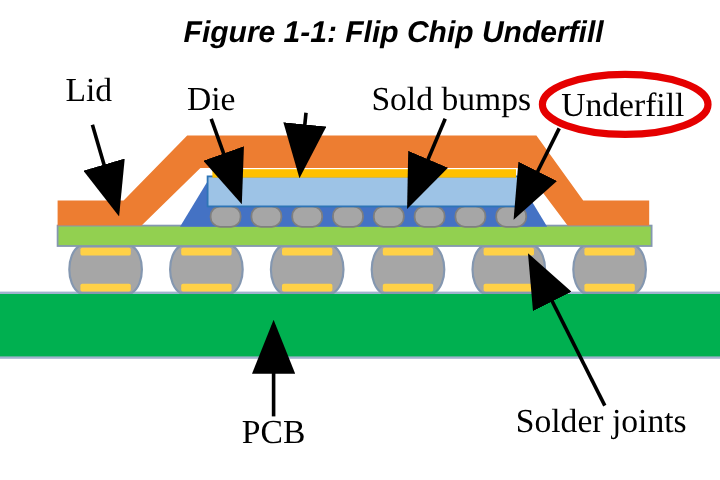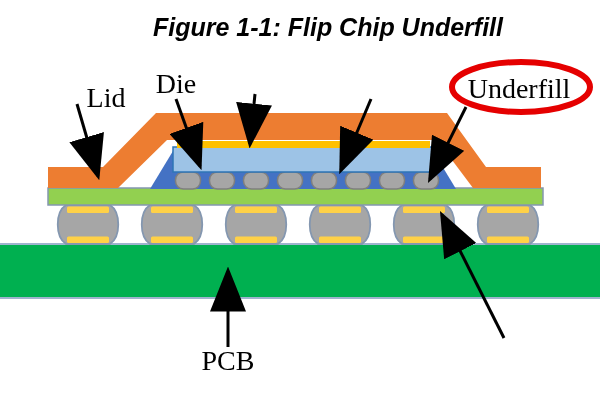--- a/index.html
+++ b/index.html
@@ -20,21 +20,21 @@
     white-space:nowrap;
     margin-left:28px;
   }
   .part-label{
     position:absolute;
     transform:translate(-50%,-50%);
     font-family:"Liberation Serif", serif;
     font-size:28px;color:#000;
     white-space:nowrap;line-height:1;
   }
-  .lbl-lid{left:74px;top:98px;margin-left:32px;}
+  .lbl-lid{left:74px;top:76px;}
   .lbl-die{left:176px;top:84px;text-align:center;}
   .lbl-tim{left:262px;top:80px;}
   .lbl-sold-bumps{left:376px;top:84px;}
   .lbl-underfill{left:519px;top:89px;}
   .lbl-pcb{left:228px;top:361px;}
   .lbl-solder-joints{left:501px;top:352px;}
 </style>
 </head>
 <body>
 
@@ -113,16 +113,18 @@
       <line x1="504" y1="338" x2="442" y2="215" stroke-width="3" marker-end="url(#ah)" stroke="#000000"></line>
     </g>
 
     <ellipse cx="521" cy="87" rx="69" ry="25" fill="none" stroke-width="6" stroke="#E50000"></ellipse>
   </svg>
 
   <div class="fig-title">Figure 1-1: Flip Chip Underfill</div>
 
   <div class="part-label lbl-lid">Lid</div>
   <div class="part-label lbl-die">Die</div>
+  <div class="part-label lbl-sold-bumps">Sold bumps</div>
   <div class="part-label lbl-pcb">PCB</div>
   <div class="part-label lbl-underfill">Underfill</div>
+  <div class="part-label lbl-solder-joints">Solder joints</div>
 
 </div>
 
 </body></html>

